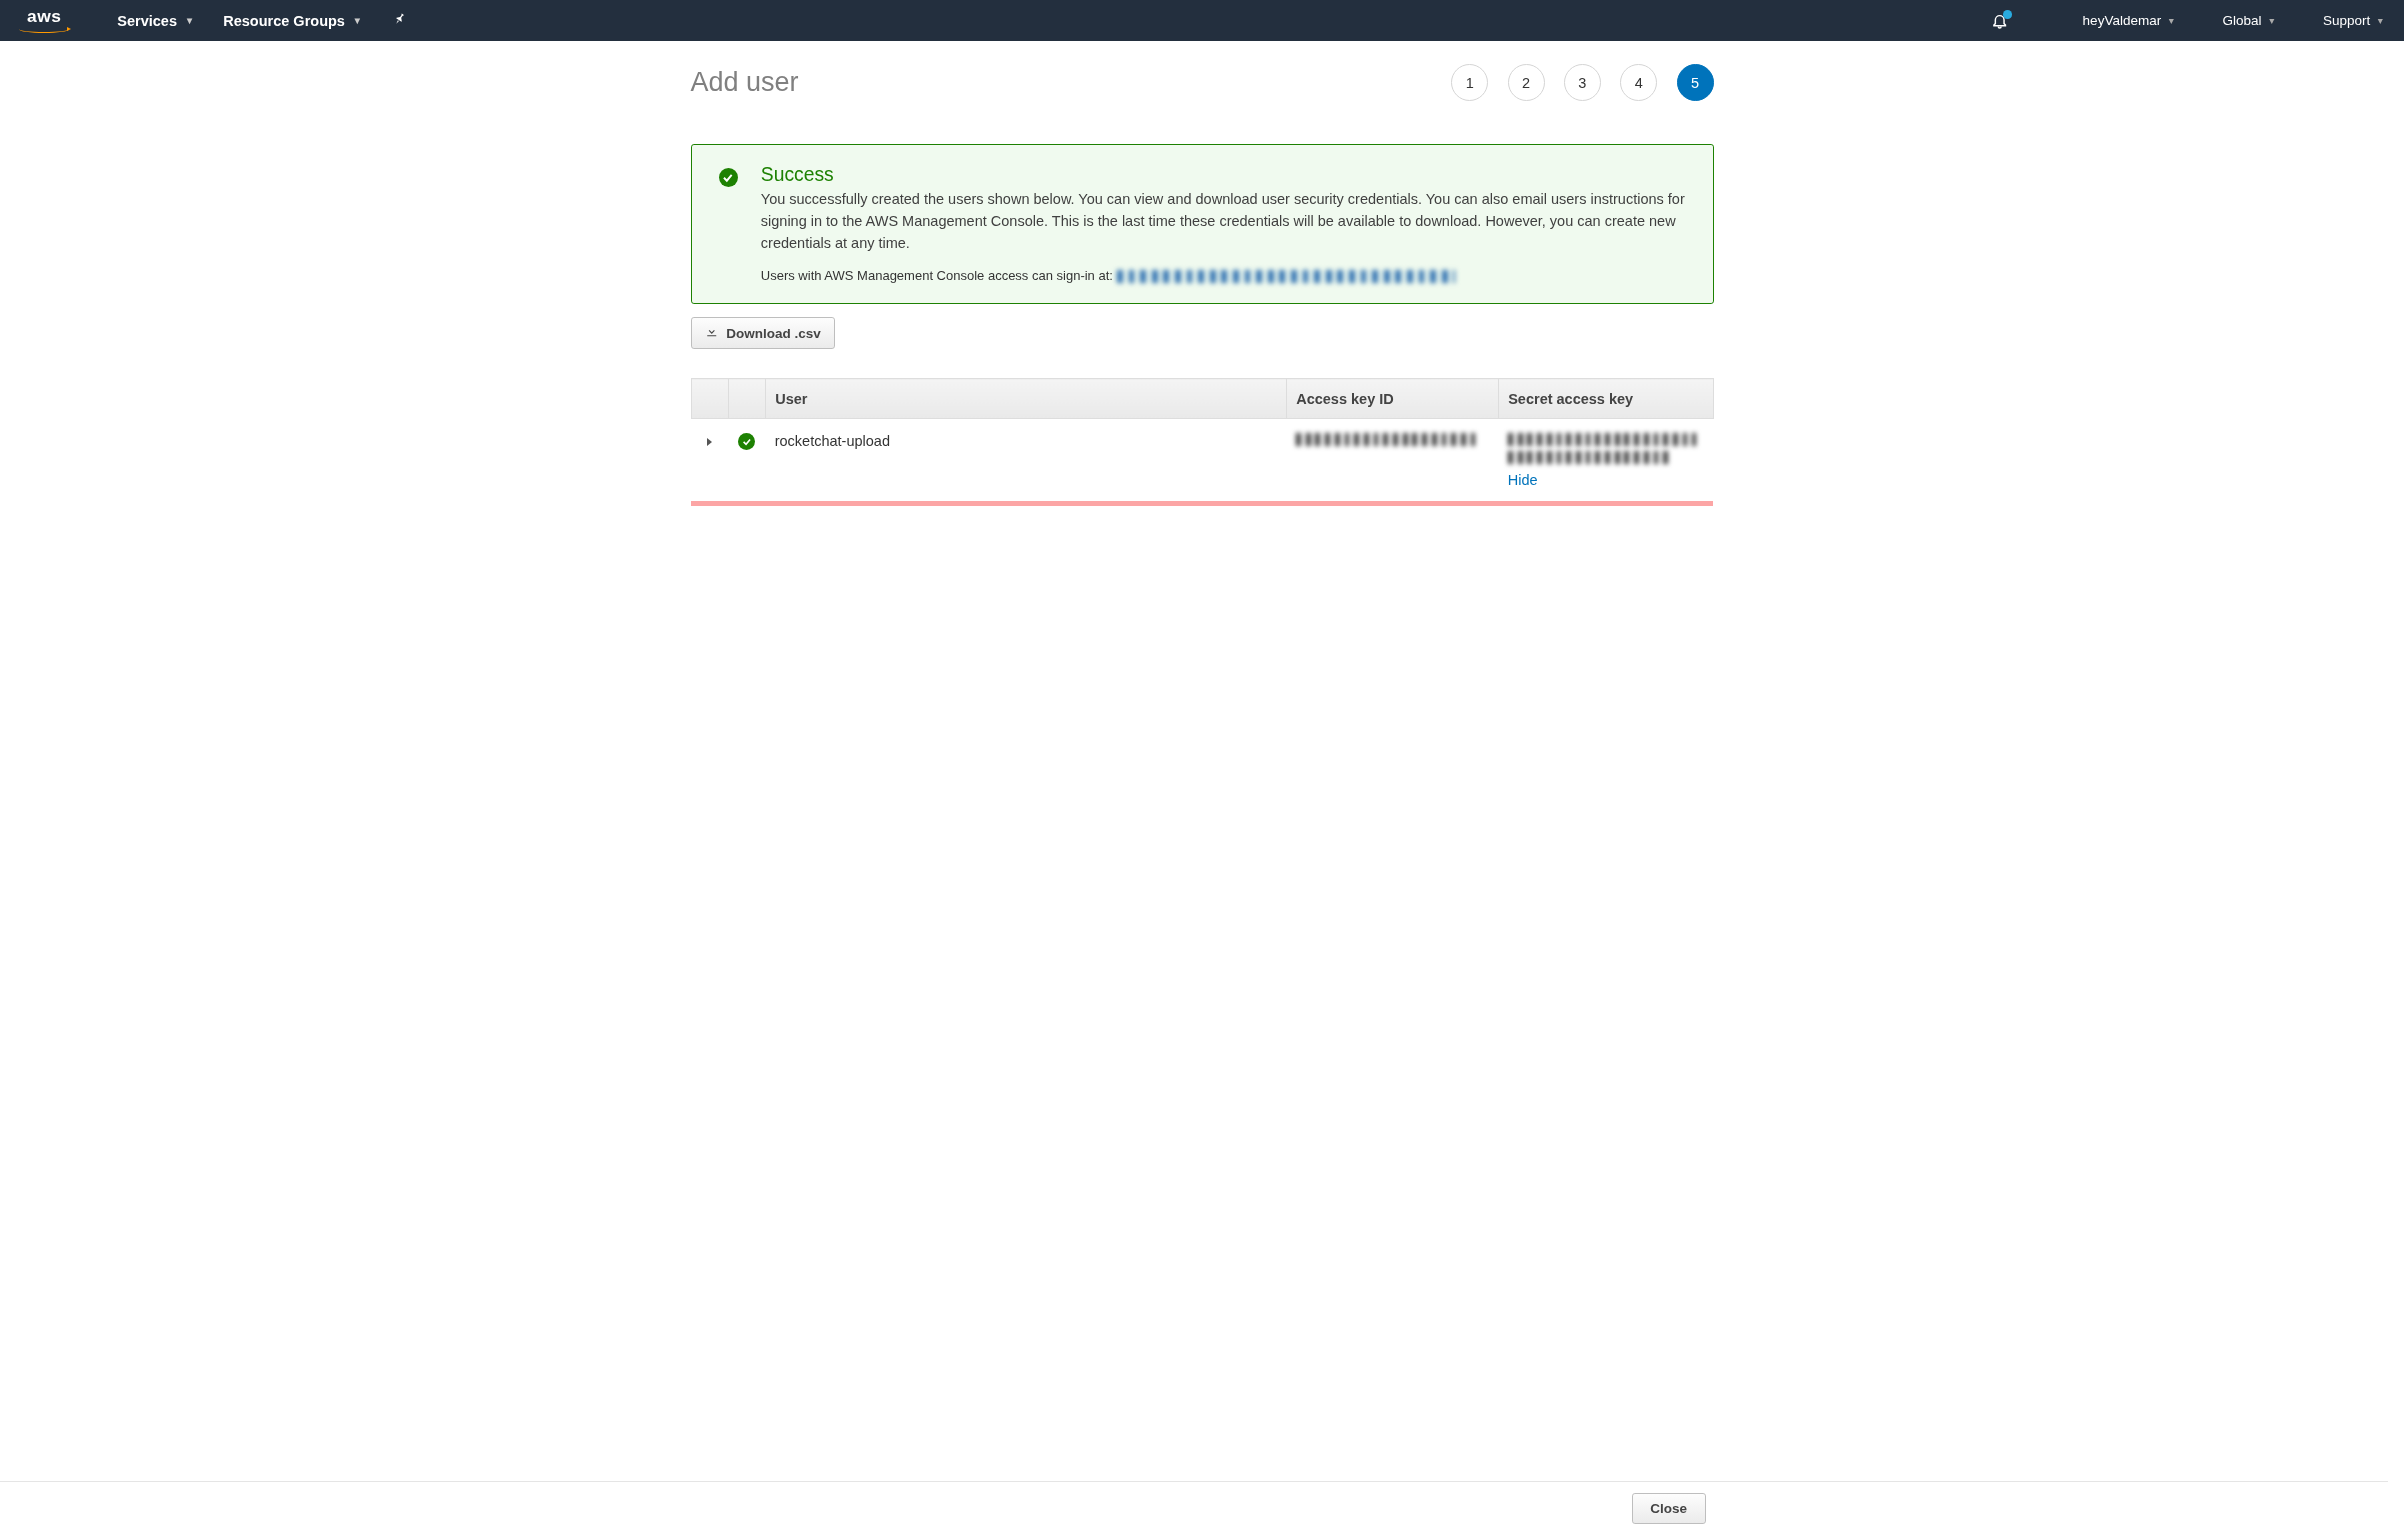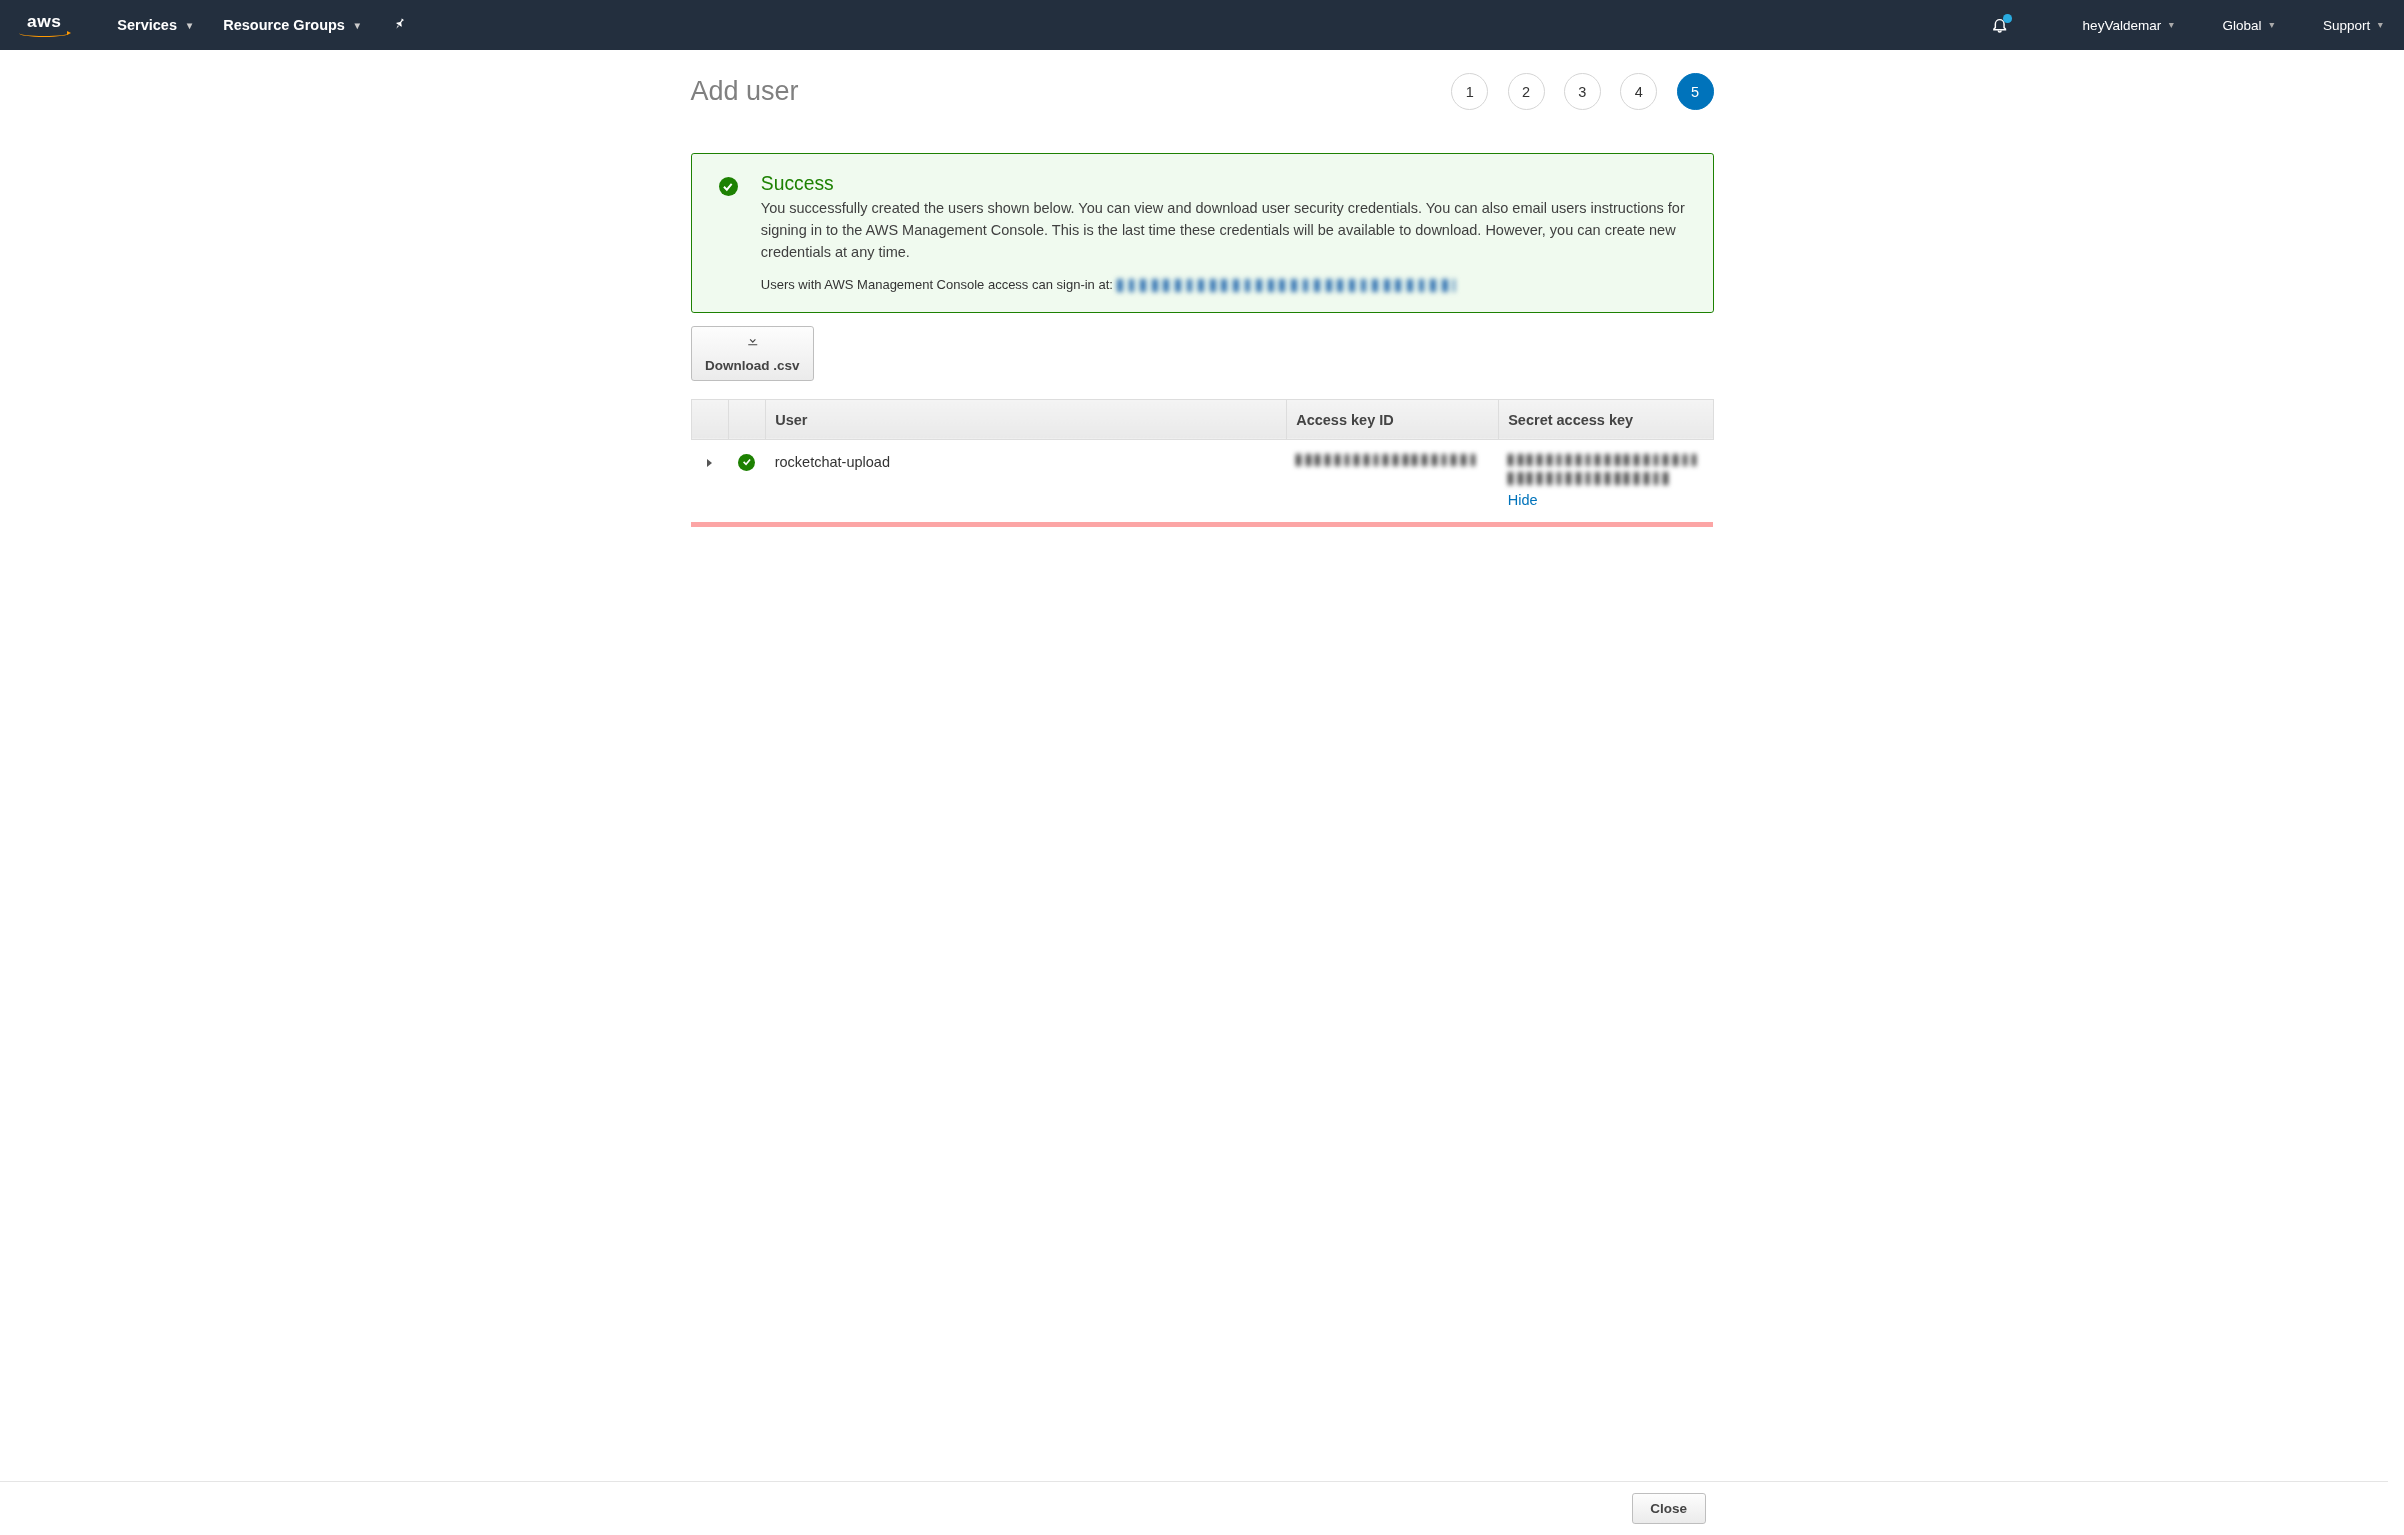--- a/index.html
+++ b/index.html
@@ -6,21 +6,21 @@
   body {
     font-family: "Amazon Ember", "Helvetica Neue", Arial, sans-serif;
     font-size: 13.5px;
     color: #333;
     background: #fff;
   }
 
   
   .topnav {
     background: #232f3e;
-    height: 50px;
+    height: 41px;
     display: flex;
     align-items: center;
     padding: 0 19.3px;
     color: #fff;
   }
   .topnav .aws-logo {
     font-family: Arial, sans-serif;
     font-weight: 700;
     font-size: 17.4px;
     letter-spacing: 0.5px;
@@ -193,21 +193,21 @@
     gap: 7.7px;
     background: linear-gradient(#fdfdfd, #ebebeb);
     border: 1px solid #bebebe;
     border-radius: 2.9px;
     padding: 6.8px 13.5px;
     font-size: 13.5px;
     font-weight: 700;
     color: #444;
     cursor: pointer;
   }
-  .download-btn { margin-bottom: 18px; flex-direction: column; }
+  .download-btn { margin-bottom: 29px; }
 
   
   .users-table {
     width: 100%;
     border-collapse: collapse;
     font-size: 14.5px;
   }
   .users-table thead th {
     background: linear-gradient(#f4f4f4, #e9e9e9);
     border: 1px solid #ddd;

